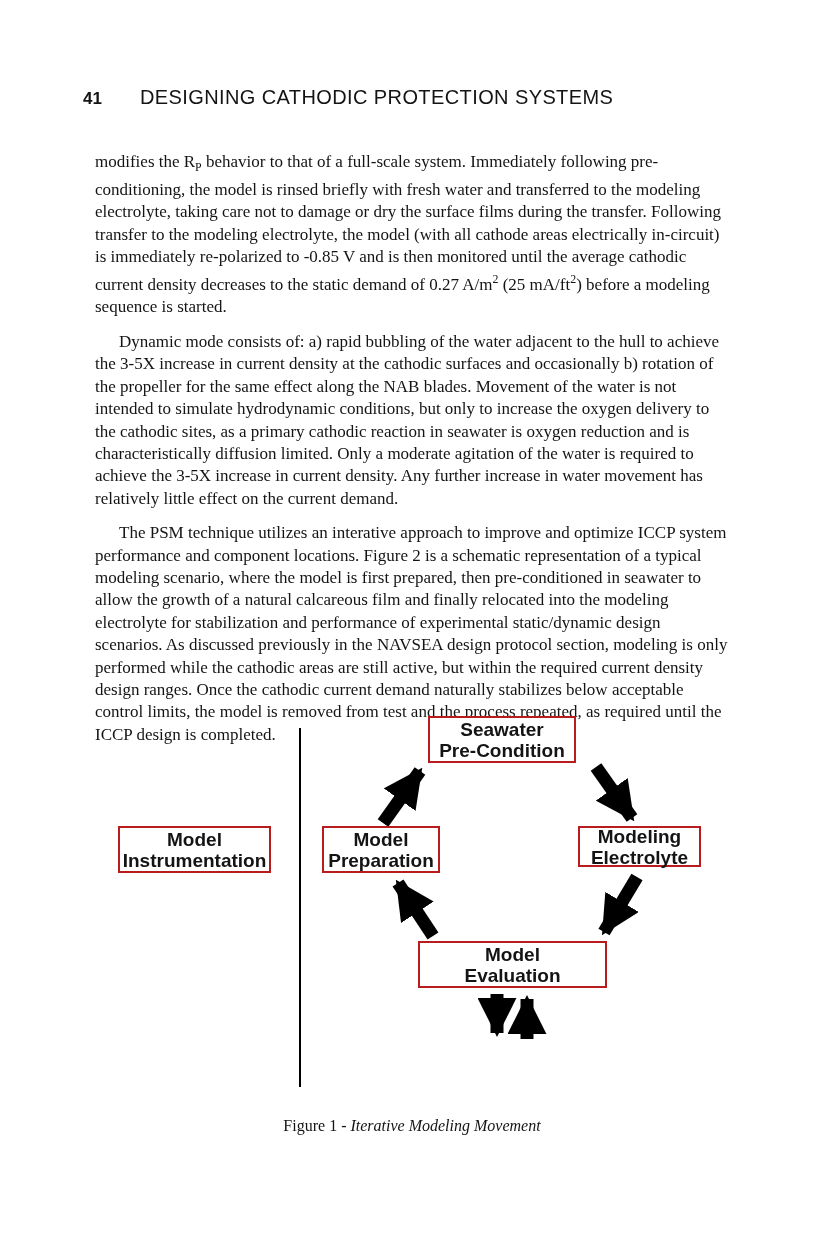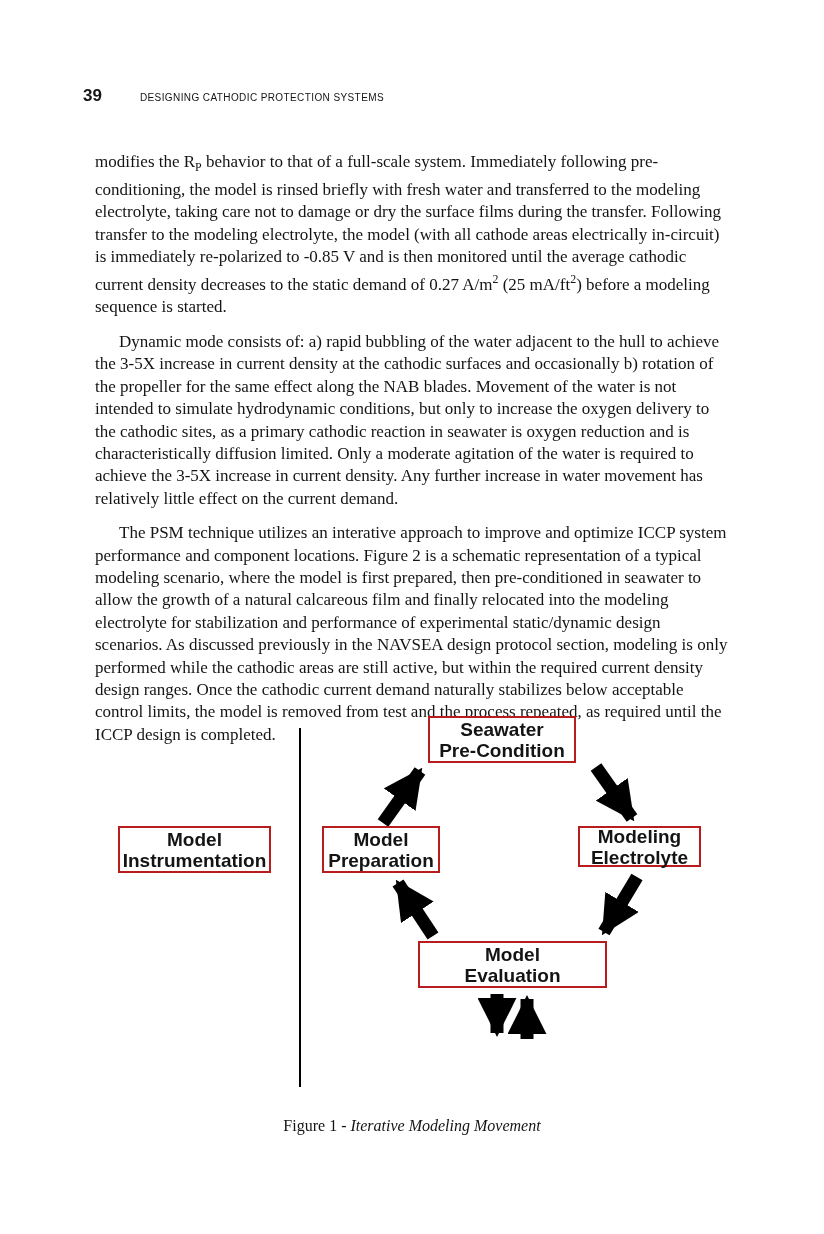--- a/index.html
+++ b/index.html
@@ -11,21 +11,21 @@
     color:#141414;
     overflow:hidden;
   }
   
   .running-head{
     position:absolute;top:86px;left:83px;right:83px;
     display:flex;align-items:baseline;gap:38px;
     font-family:"Liberation Sans", sans-serif;
   }
   .pagenum{font-size:17px;font-weight:700;}
-  .runtitle{font-size:10px;letter-spacing:.4px;}
+  .runtitle{font-size:20px;letter-spacing:.4px;}
   
   .body-text{
     position:absolute;top:139px;left:83px;width:658px;
     font-size:17px;line-height:22.4px;text-align:left;
   }
   .body-text p{margin:12px;}
   .body-text p.indent{text-indent:24px;}
   sub{font-size:70%;}
   sup{font-size:70%;}
   
@@ -62,21 +62,21 @@
     color:#bfe1f4;
     -webkit-text-stroke:2.5px #3f97cc;
   }
 </style>
 </head>
 <body>
 
 <div class="page">
 
   <header class="running-head">
-    <span class="pagenum">39</span>
+    <span class="pagenum">41</span>
     <span class="runtitle">DESIGNING CATHODIC PROTECTION SYSTEMS</span>
   </header>
 
   <main class="body-text">
     <p class="para"><span>modifies the R</span><sub>P</sub><span> behavior to that of a full-scale system.  Immediately following pre-conditioning, the model is rinsed briefly with fresh water and transferred to the modeling electrolyte, taking care not to damage or dry the surface films during the transfer. Following transfer to the modeling electrolyte, the model (with all cathode areas electrically in-circuit) is immediately re-polarized to -0.85 V and is then monitored until the average cathodic current density decreases to the static demand of 0.27 A/m</span><sup>2</sup><span> (25 mA/ft</span><sup>2</sup><span>) before a modeling sequence is started.</span></p>
     <p class="para indent">Dynamic mode consists of: a) rapid bubbling of the water adjacent to the hull to achieve the 3-5X increase in current density at the cathodic surfaces and occasionally b) rotation of the propeller for the same effect along the NAB blades.  Movement of the water is not intended to simulate hydrodynamic conditions, but only to increase the oxygen delivery to the cathodic sites, as a primary cathodic reaction in seawater is oxygen reduction and is characteristically diffusion limited.  Only a moderate agitation of the water is required to achieve the 3-5X increase in current density.  Any further increase in water movement has relatively little effect on the current demand.</p>
     <p class="para indent">The PSM technique utilizes an interative approach to improve and optimize ICCP system performance and component locations.  Figure 2 is a schematic representation of a typical modeling scenario, where the model is first prepared, then pre-conditioned in seawater to allow the growth of a natural calcareous film and finally relocated into the modeling electrolyte for stabilization and performance of experimental static/dynamic design scenarios.  As discussed previously in the NAVSEA design protocol section, modeling is only performed while the cathodic areas are still active, but within the required current density design ranges.  Once the cathodic current demand naturally stabilizes below acceptable control limits, the model is removed from test and the process repeated, as required until the ICCP design is completed.</p>
   </main>
 
   <figure class="diagram">

